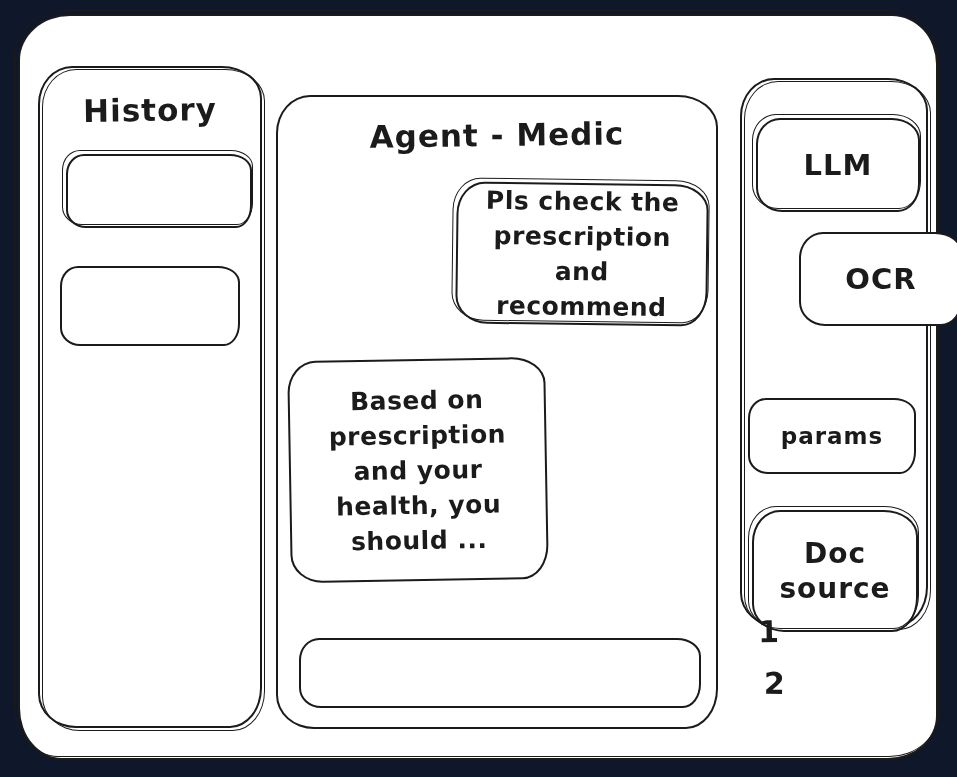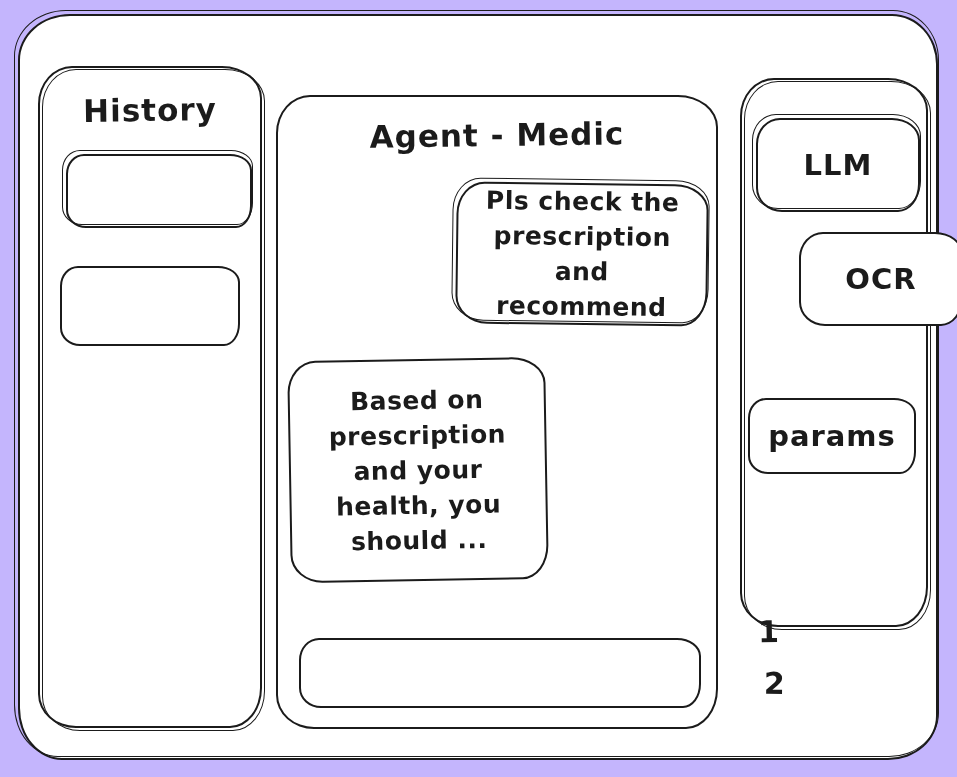--- a/index.html
+++ b/index.html
@@ -6,21 +6,21 @@
     margin: 0;
     padding: 0;
     background: #ffffff;
     font-family: "DejaVu Sans", sans-serif;
     color: #1b1b1b;
   }
   #app {
     position: relative;
     width: 957px;
     height: 777px;
-    background: #c4b5fd;
+    background: #0f172a;
     overflow: hidden;
   }
   .sketch {
     position: absolute;
     border: 2.6px solid #1b1b1b;
     background: #ffffff;
     box-sizing: border-box;
   }
   
   .double::before {
@@ -131,21 +131,23 @@
 
       <input id="chat-input" type="text" placeholder="" style="">
     </div>
 
     <div class="sketch r-panel double2" style="left:720px; top:62px; width:188px; height:549px;">
 
       <div class="sketch r-btn double tool-btn" style="left:14px; top:38px; width:164px; height:94px;">LLM</div>
 
       <div class="sketch r-btn tool-btn" style="left:14px; top:152px; width:164px; height:94px; border-width:2.8px;margin-left:43px;">OCR</div>
 
-      <div class="sketch r-item tool-btn" style="left:6px; top:318px; width:168px; height:76px; font-size:29px;">params</div>
+      <div class="sketch r-item tool-btn" style="left:6px; top:318px; width:168px; height:76px; font-size:23px;">params</div>
 
+      <div class="sketch r-bubble double tool-btn" style="left:10px; top:430px; width:166px; height:122px; font-size:28px;">Doc
+source</div>
 
       <div class="doc-num tilt-l" style="left:16px; top:534px;">1</div>
       <div class="doc-num tilt-r" style="left:22px; top:586px;">2</div>
     </div>
 
   </div>
 </div>
 
 </body></html>

